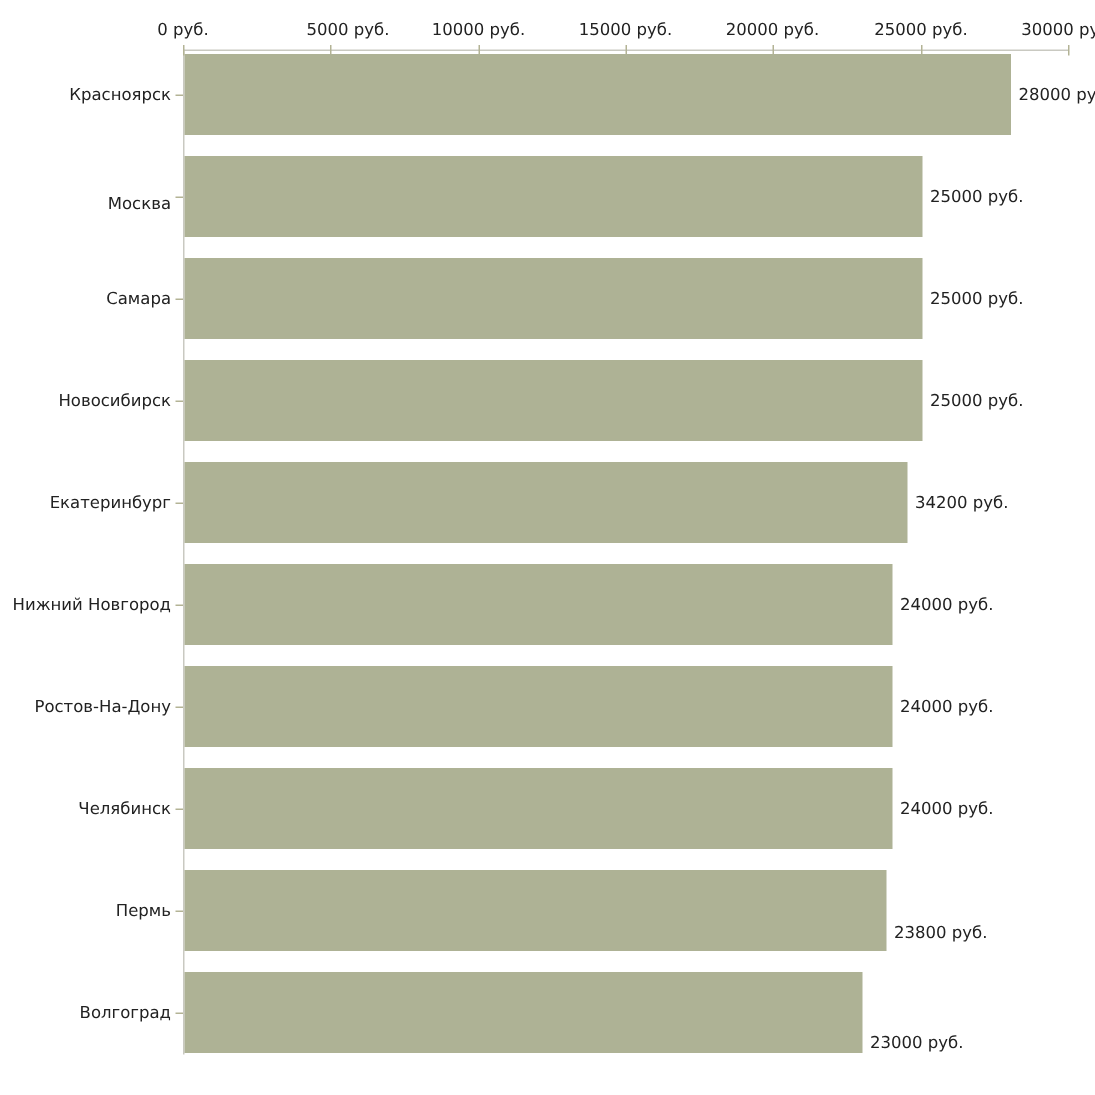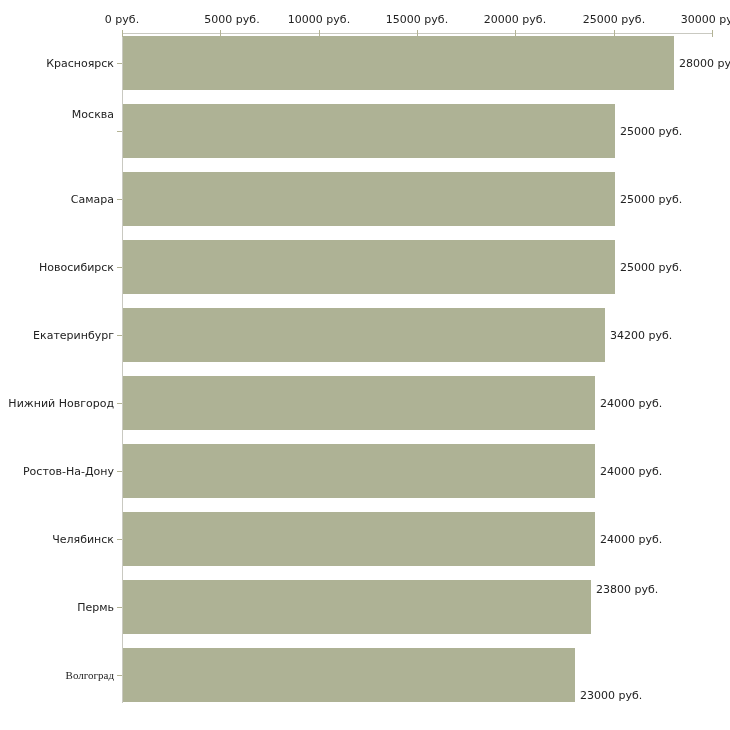--- a/index.html
+++ b/index.html
@@ -115,46 +115,46 @@
       <div class="y-tick" style="top: 267px;"></div>
       <div class="y-tick" style="top: 335px;"></div>
       <div class="y-tick" style="top: 403px;"></div>
       <div class="y-tick" style="top: 471px;"></div>
       <div class="y-tick" style="top: 539px;"></div>
       <div class="y-tick" style="top: 607px;"></div>
       <div class="y-tick" style="top: 675px;"></div>
     </div>
   <div id="cat-labels-layer">
       <div class="cat-label" style="top: 63px;">Красноярск</div>
-      <div class="cat-label" style="top: 114px; padding-left: 40px;">Москва</div>
+      <div class="cat-label" style="top: 136px; padding-left: 40px;">Москва</div>
       <div class="cat-label" style="top: 199px;">Самара</div>
       <div class="cat-label" style="top: 267px;">Новосибирск</div>
       <div class="cat-label" style="top: 335px;">Екатеринбург</div>
       <div class="cat-label" style="top: 403px;">Нижний Новгород</div>
       <div class="cat-label" style="top: 471px;">Ростов-На-Дону</div>
       <div class="cat-label" style="top: 539px;">Челябинск</div>
       <div class="cat-label" style="top: 607px;">Пермь</div>
-      <div class="cat-label" style="top: 675px; font-family: Liberation Serif, serif;">Волгоград</div>
+      <div class="cat-label" style="top: 675px;">Волгоград</div>
     </div>
   <div id="bars-layer">
       <div class="bar" title="Красноярск: 28000 руб." style="top: 36px; height: 54px; width: 551px; background: rgb(174, 178, 149);"></div>
       <div class="bar-value" style="left: 679px; top: 63px;">28000 руб.</div>
       <div class="bar" title="Москва: 25000 руб." style="top: 104px; height: 54px; width: 492px; background: rgb(174, 178, 149);"></div>
       <div class="bar-value" style="left: 620px; top: 131px;">25000 руб.</div>
       <div class="bar" title="Самара: 25000 руб." style="top: 172px; height: 54px; width: 492px; background: rgb(174, 178, 149);"></div>
       <div class="bar-value" style="left: 620px; top: 199px;">25000 руб.</div>
       <div class="bar" title="Новосибирск: 25000 руб." style="top: 240px; height: 54px; width: 492px; background: rgb(174, 178, 149);"></div>
       <div class="bar-value" style="left: 620px; top: 267px;">25000 руб.</div>
       <div class="bar" title="Екатеринбург: 24500 руб." style="top: 308px; height: 54px; width: 482px; background: rgb(174, 178, 149);"></div>
       <div class="bar-value" style="left: 610px; top: 335px;">34200 руб.</div>
       <div class="bar" title="Нижний Новгород: 24000 руб." style="top: 376px; height: 54px; width: 472px; background: rgb(174, 178, 149);"></div>
       <div class="bar-value" style="left: 600px; top: 403px;">24000 руб.</div>
       <div class="bar" title="Ростов-На-Дону: 24000 руб." style="top: 444px; height: 54px; width: 472px; background: rgb(174, 178, 149);"></div>
       <div class="bar-value" style="left: 600px; top: 471px;">24000 руб.</div>
       <div class="bar" title="Челябинск: 24000 руб." style="top: 512px; height: 54px; width: 472px; background: rgb(174, 178, 149);"></div>
       <div class="bar-value" style="left: 600px; top: 539px;">24000 руб.</div>
       <div class="bar" title="Пермь: 23800 руб." style="top: 580px; height: 54px; width: 468px; background: rgb(174, 178, 149);"></div>
-      <div class="bar-value" style="left: 596px; top: 589px;">23800 руб.</div>
+      <div class="bar-value" style="left: 596px; top: 622px;">23800 руб.</div>
       <div class="bar" title="Волгоград: 23000 руб." style="top: 648px; height: 54px; width: 452px; background: rgb(174, 178, 149);"></div>
       <div class="bar-value" style="left: 580px; top: 695px;">23000 руб.</div>
     </div>
 
 </div>
 
 </body></html>

